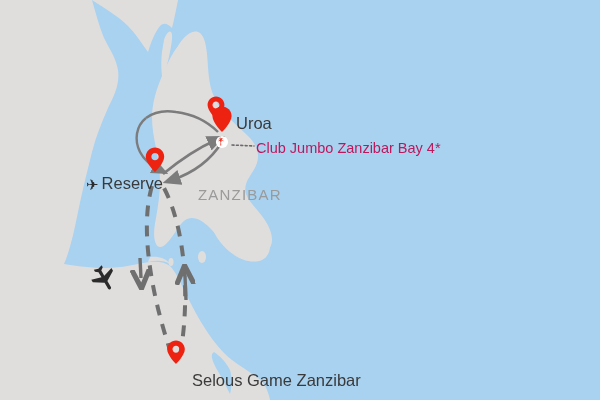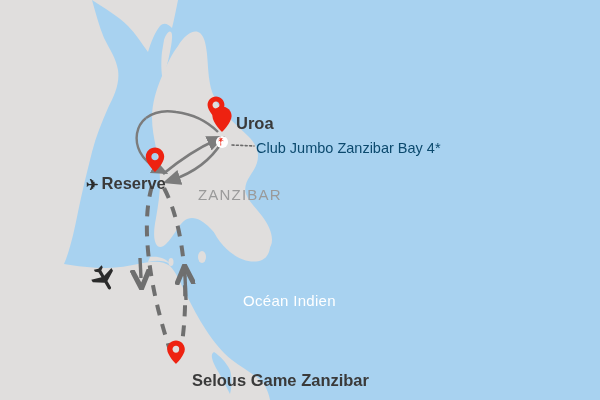--- a/index.html
+++ b/index.html
@@ -34,24 +34,24 @@
     letter-spacing: 1.2px;
   }
   .label-ocean {
     color: #ffffff;
     font-size: 15px;
     letter-spacing: 0.3px;
   }
   .label-city {
     color: #3a3a3a;
     font-size: 16.5px;
-    font-weight: 700;
+    font-weight: 400;
   }
   .label-hotel {
-    color: #0c4a6e;
+    color: #be185d;
     font-size: 14.5px;
   }
   .plane-glyph {
     color: #2b2b2b;
     font-size: 15px;
     display: inline-block;
     margin-right: 3px;
     transform: translateY(1px);
   }
 </style>
@@ -149,21 +149,20 @@
     </g>
 
     <g>
       <path fill="#ee2211" transform="translate(176,364) scale(0.046) translate(-256,-512)" d="M256 0C150 0 64 86 64 192c0 132 192 320 192 320s192-188 192-320C448 86 362 0 256 0zm0 268c-42 0-76-34-76-76s34-76 76-76 76 34 76 76-34 76-76 76z"></path>
     </g>
   </svg>
 
 
   <div class="map-label label-country" style="left:198px; top:186px;">ZANZIBAR</div>
 
-  <div class="map-label label-ocean" style="left:243px; top:292px;">Océan Indien</div>
 
   <div class="map-label label-city" style="left:236px; top:114px;">Uroa</div>
 
   <div class="map-label label-hotel" style="left:256px; top:140px;">Club Jumbo Zanzibar Bay 4*</div>
 
   <div class="map-label label-city" style="left:86px; top:174px;">
     <span class="plane-glyph">✈</span><span>Reserve</span>
   </div>
 
   <div class="map-label label-city" style="left:192px; top:371px;">Selous Game Zanzibar</div>

